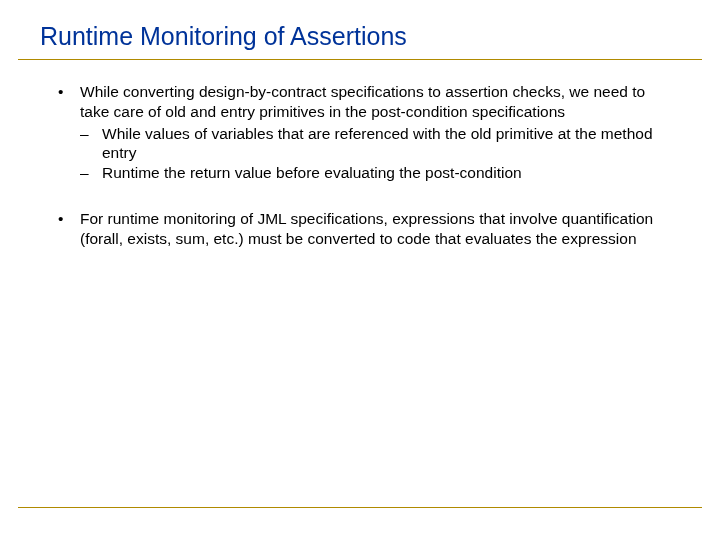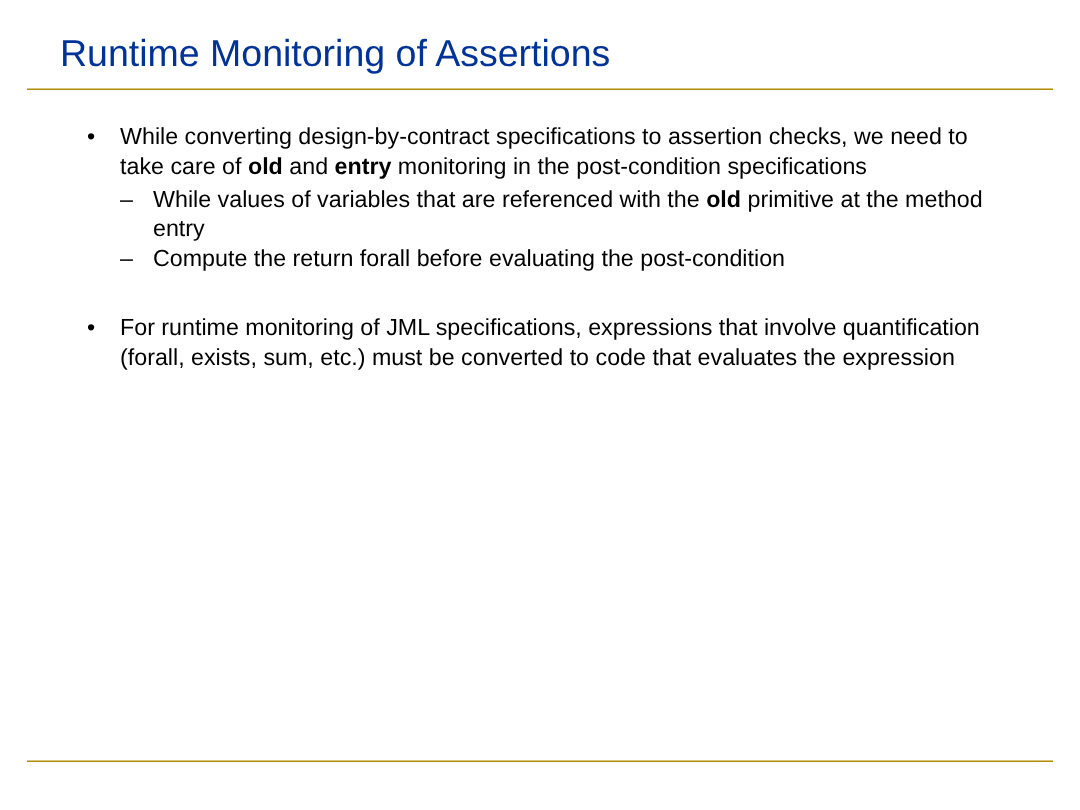--- a/index.html
+++ b/index.html
@@ -62,43 +62,43 @@
       margin-bottom: 26px;
     }
     .bottom-rule {
       position: absolute;
       left: 18px;
       right: 18px;
       bottom: 32px;
       border: none;
       border-top: 1px solid #b08a00;
     }
-    b { font-weight: bold; }
+    b { font-weight: normal; }
   </style>
 </head>
 <body>
 
 <div class="slide">
   <div class="title">Runtime Monitoring of Assertions</div>
   <hr class="title-rule">
 
   <div class="content">
 
     <div class="block">
       <div class="bullet-l1">
         <div class="marker">•</div>
-        <div class="text"><span>While converting design-by-contract specifications to  assertion checks, we need to take care of </span><b>old</b><span> and </span><b>entry</b><span> monitoring in the post-condition specifications</span></div>
+        <div class="text"><span>While converting design-by-contract specifications to  assertion checks, we need to take care of </span><b>old</b><span> and </span><b>entry</b><span> primitives in the post-condition specifications</span></div>
       </div>
       <div class="bullet-l2">
         <div class="marker">–</div>
         <div class="text"><span>While values of variables that are referenced with the </span><b>old</b><span> primitive at the method entry</span></div>
       </div>
       <div class="bullet-l2">
         <div class="marker">–</div>
-        <div class="text">Compute the return forall before evaluating the post-condition</div>
+        <div class="text">Runtime the return value before evaluating the post-condition</div>
       </div>
     </div>
 
     <div class="block">
       <div class="bullet-l1">
         <div class="marker">•</div>
         <div class="text">For runtime monitoring of JML specifications, expressions that involve quantification (forall, exists, sum, etc.) must be converted to code that evaluates the expression</div>
       </div>
     </div>
 

